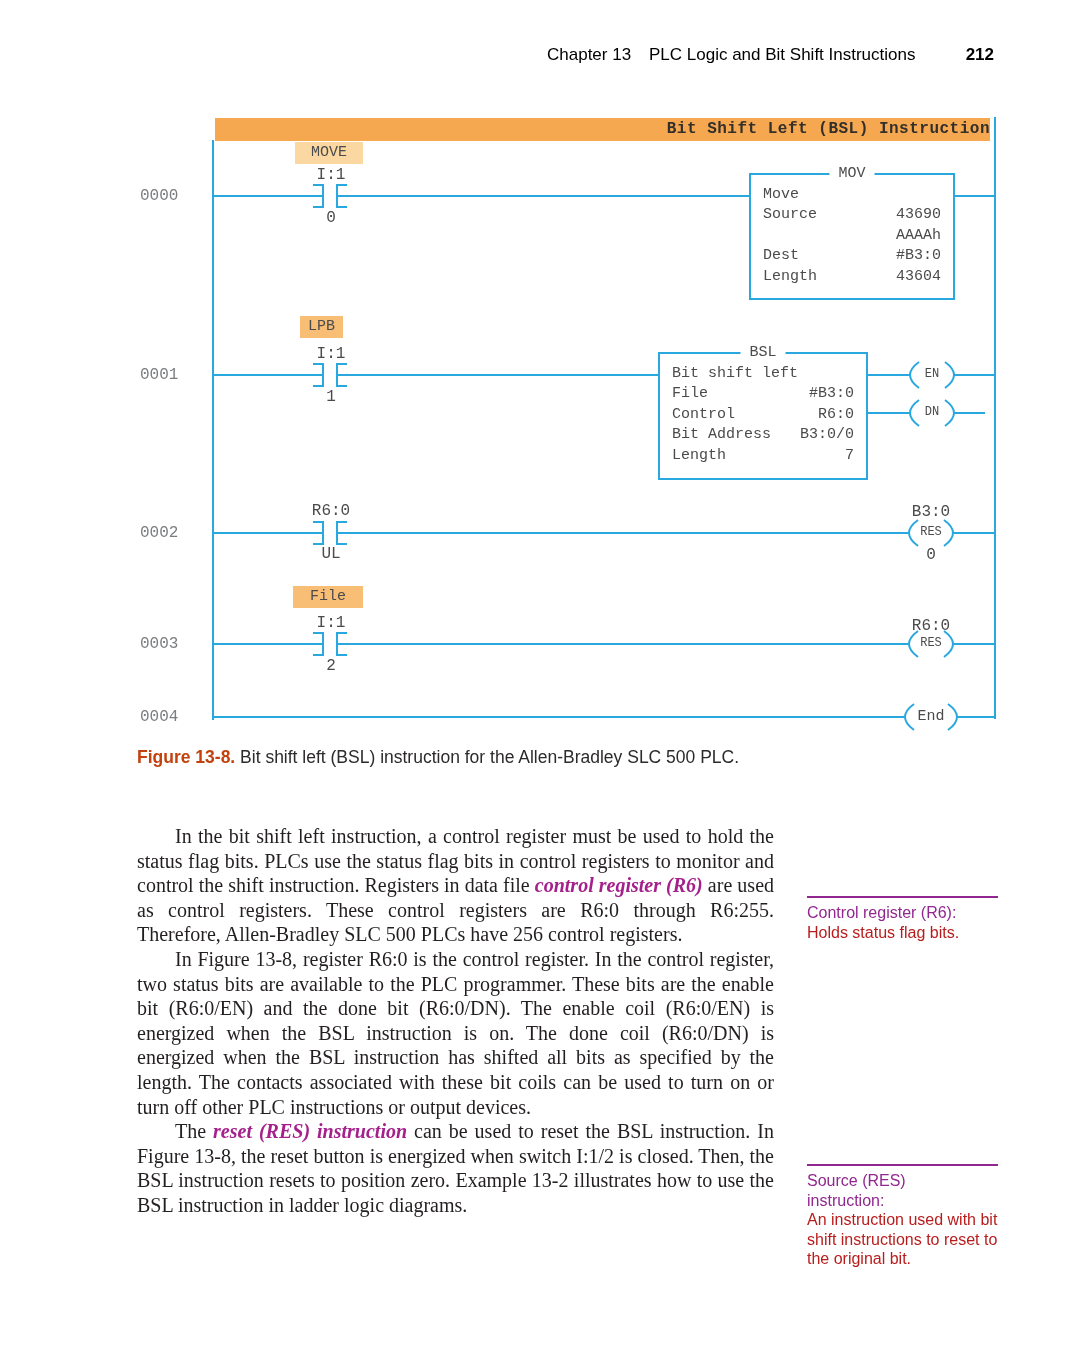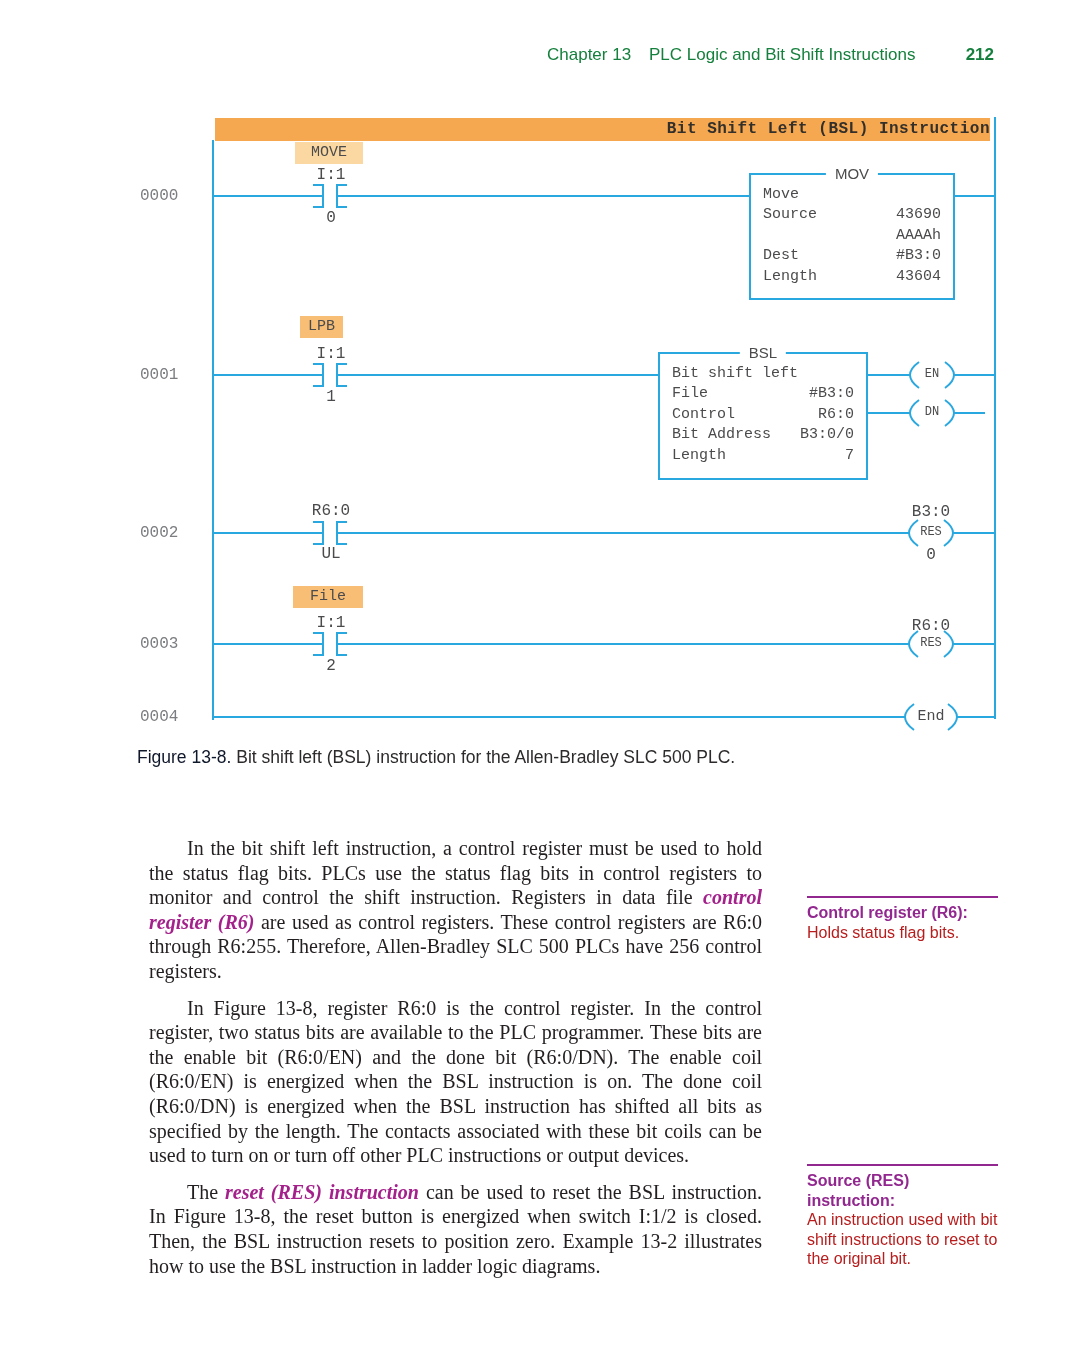--- a/index.html
+++ b/index.html
@@ -1,20 +1,20 @@
 <!DOCTYPE html>
 <html><head>
 <meta charset="utf-8">
 <style>
   html,body{margin:0;padding:0;background:#ffffff;}
   .page{position:relative;width:1088px;height:1361px;background:#ffffff;overflow:hidden;
         font-family:"Liberation Sans",sans-serif;}
 
   
-  .pg-header span{position:absolute;top:45px;font-size:17px;color:#15803d;}
+  .pg-header span{position:absolute;top:45px;font-size:17px;color:#000000;}
   .ph-chapter{left:547px;}
   .ph-title{left:649px;}
   .ph-num{left:auto;right:94px;font-weight:bold;color:#231f20;}
 
   
   .ladder{position:absolute;left:135px;top:112px;width:880px;height:625px;}
   .wires{position:absolute;left:0;top:0;}
   .wires path{stroke:#29a8e0;stroke-width:2;fill:none;}
   .lbar{position:absolute;left:80px;top:6px;width:775px;height:23px;background:#f6a851;
         font-family:"Liberation Mono",monospace;font-weight:bold;font-size:16px;color:#332f2a;
@@ -25,38 +25,38 @@
   .tag-mid{background:#f8be76;}
   .rnum{position:absolute;left:5px;width:48px;font-family:"Liberation Mono",monospace;
         font-size:16px;color:#7b7d80;}
   .ltxt{position:absolute;transform:translateX(-50%);font-family:"Liberation Mono",monospace;
         font-size:16px;color:#4b4b4d;white-space:nowrap;}
   .coiltxt{position:absolute;transform:translateX(-50%);font-family:"Liberation Mono",monospace;
         font-size:12px;color:#4b4b4d;white-space:nowrap;}
   .ibox{position:absolute;border:2px solid #29a8e0;background:#ffffff;box-sizing:border-box;
         padding-top:11px;}
   .ibox-title{position:absolute;top:-10px;left:50%;transform:translateX(-50%);background:#ffffff;
-        padding:0 9px;font-family:Liberation Sans, sans-serif;font-size:15px;color:#4b4b4d;}
+        padding:0 9px;font-family:Liberation Mono, monospace;font-size:15px;color:#4b4b4d;}
   .irow{display:flex;justify-content:space-between;padding:0 12px;height:20.4px;
         font-family:"Liberation Mono",monospace;font-size:15px;color:#4b4b4d;}
 
   
   .caption{position:absolute;left:137px;top:747px;width:760px;font-size:17.5px;color:#2d2a2b;}
-  .cap-label{color:#0f172a;font-weight:normal;}
+  .cap-label{color:#c2410c;font-weight:bold;}
 
   
   .bodytext{position:absolute;left:137px;top:824px;width:637px;font-family:"Liberation Serif",serif;
         font-size:20px;line-height:24.6px;color:#231f20;text-align:justify;}
-  .bodytext p{margin:12px;text-indent:38px;}
+  .bodytext p{margin:0;text-indent:38px;}
   .kw{color:#a4208b;font-weight:bold;font-style:italic;}
 
   
   .note{position:absolute;left:807px;width:191px;border-top:2px solid #92278f;padding-top:5px;
         font-size:16px;line-height:19.5px;}
-  .note .term{display:block;font-weight:bold;color:#92278f;}
+  .note .term{display:block;font-weight:normal;color:#92278f;}
   .term-narrow{max-width:142px;}
   .note .def{display:block;color:#b91c1c;}
 </style>
 </head>
 <body>
 
 <div class="page">
 
   <div class="pg-header">
     <span class="ph-chapter">Chapter 13</span>

